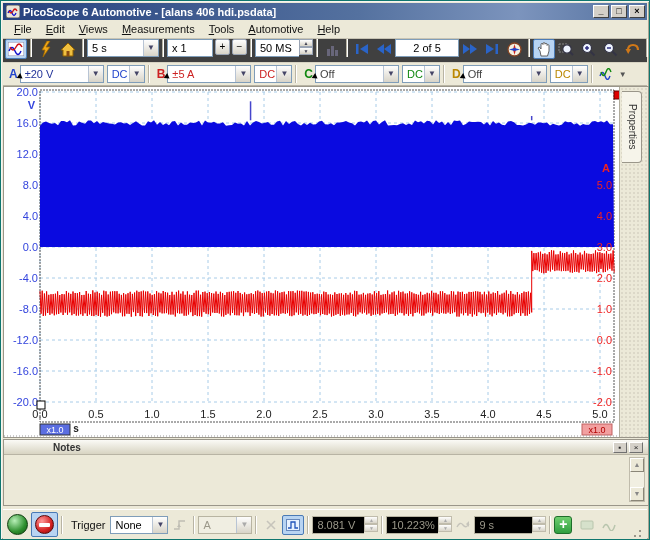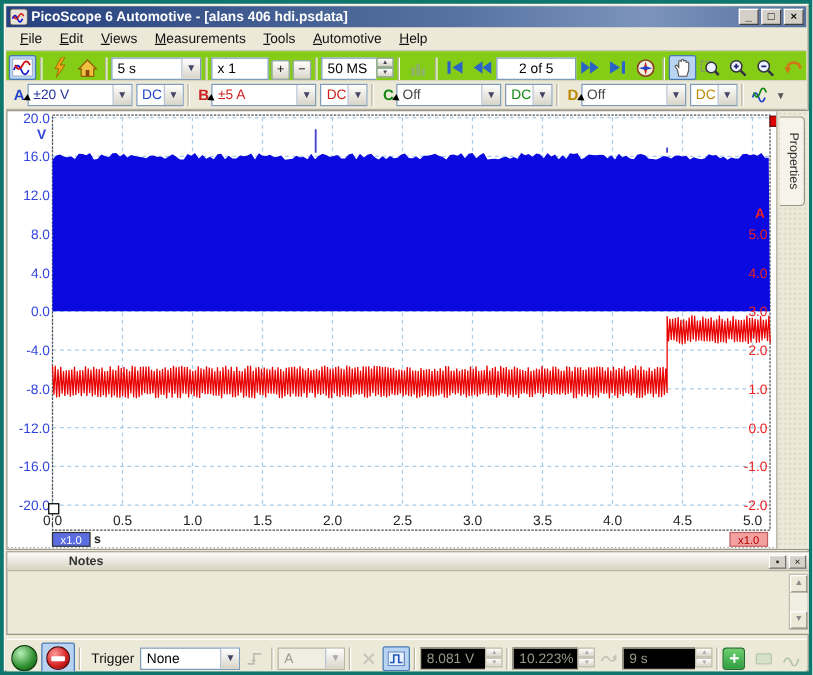--- a/index.html
+++ b/index.html
@@ -1,18 +1,18 @@
 <!DOCTYPE html>
 <html><head>
 <meta charset="utf-8">
 <style>
   * { margin:0; padding:0; box-sizing:border-box; }
   html,body { width:650px; height:540px; font-family:"Liberation Sans", sans-serif; }
   .window { position:relative; width:650px; height:540px; background:#ece9d8;
-            border:3px solid #0f766e; overflow:hidden;
+            border:1px solid #0f766e; overflow:hidden;
             box-shadow: inset 1px 1px 0 #f6f5f0, inset -1px -1px 0 #a9a593; }
 
   
   .titlebar { position:absolute; left:2px; top:2px; right:2px; height:17px;
               background:linear-gradient(90deg,#26417e 0%,#54719f 55%,#7c94bd 80%,#54719f 100%);
               display:flex; align-items:center; padding:0 2px; }
   .app-icon { width:14px; height:13px; margin:0 3px 0 1px; flex:0 0 auto; }
   .titlebar-text { color:#fff; font-size:11px; font-weight:bold; flex:1;
                    white-space:nowrap; overflow:hidden; }
   .winbtns { display:flex; gap:2px; }
@@ -22,21 +22,21 @@
 
   
   .menubar { position:absolute; left:2px; top:19px; right:2px; height:19px;
              background:#ece9d8; border-bottom:1px solid #c8c4b4;
              display:flex; align-items:center; padding-left:4px; }
   .menu-item { display:inline-block; font-size:11px; color:#111; padding:2px 7px; }
   .menu-item::first-letter { text-decoration:underline; }
 
   
   .toolbar { position:absolute; left:2px; top:38px; right:2px; height:24px;
-             background:#84cc16; display:flex; align-items:flex-end; padding:0 2px;
+             background:#404040; display:flex; align-items:flex-start; padding:0 2px;
              border-bottom:1px solid #d8d4c4; }
   .chanbar { position:absolute; left:2px; top:62px; right:2px; height:23px;
              background:#ece9d8; display:flex; align-items:center; padding:0 2px;
              border-bottom:1px solid #b8b4a4; }
   .sep { width:2px; height:18px; margin:0 3px;
          border-left:1px solid #b8b4a4; border-right:1px solid #fff; flex:0 0 auto; }
   .icon-btn { width:22px; height:20px; display:flex; align-items:center; justify-content:center;
               border:1px solid transparent; border-radius:2px; flex:0 0 auto; }
   .icon-btn.active { background:#b8d4f2; border-color:#4a7ab5; }
   .icon-btn.disabled { opacity:.45; }
@@ -402,21 +402,21 @@
     </div>
   </div>
 
   <div class="statusbar">
     <div class="play-btn"></div>
     <div class="stop-wrap">
         <div class="stop-btn"></div>
       </div>
     <div class="sep"></div>
     <span class="sb-label">Trigger</span>
-    <div class="combo" style="width:80px">
+    <div class="combo" style="width:58px">
       <span class="ctext">None</span>
       <span class="carrow">▼</span>
     </div>
     <div class="icon-btn disabled">
       <svg width="13" height="12" viewBox="0 0 13 12">
         <path d="M1 10 H6 V2 H12" stroke="#888" fill="none" stroke-width="1.4"></path>
           <polygon points="6,5 4,8 8,8" fill="#888"></polygon>
       </svg>
     </div>
     <div class="sep"></div>

